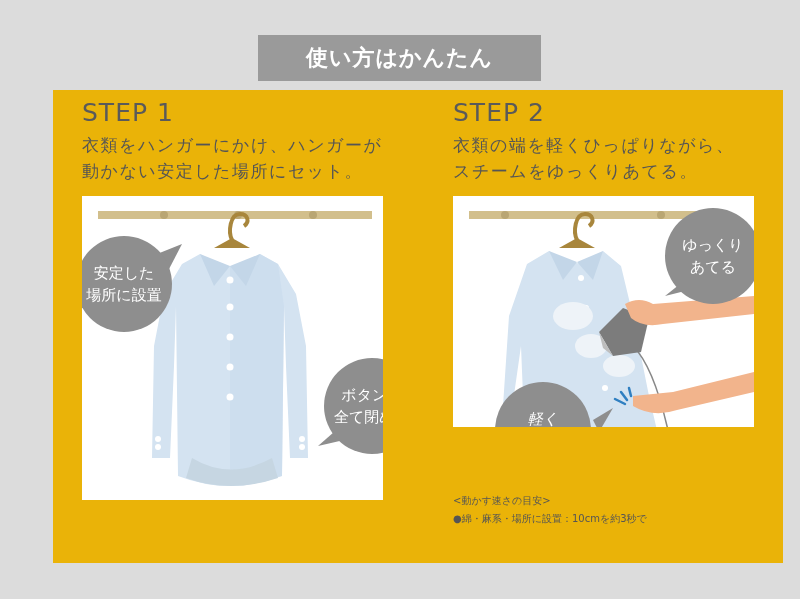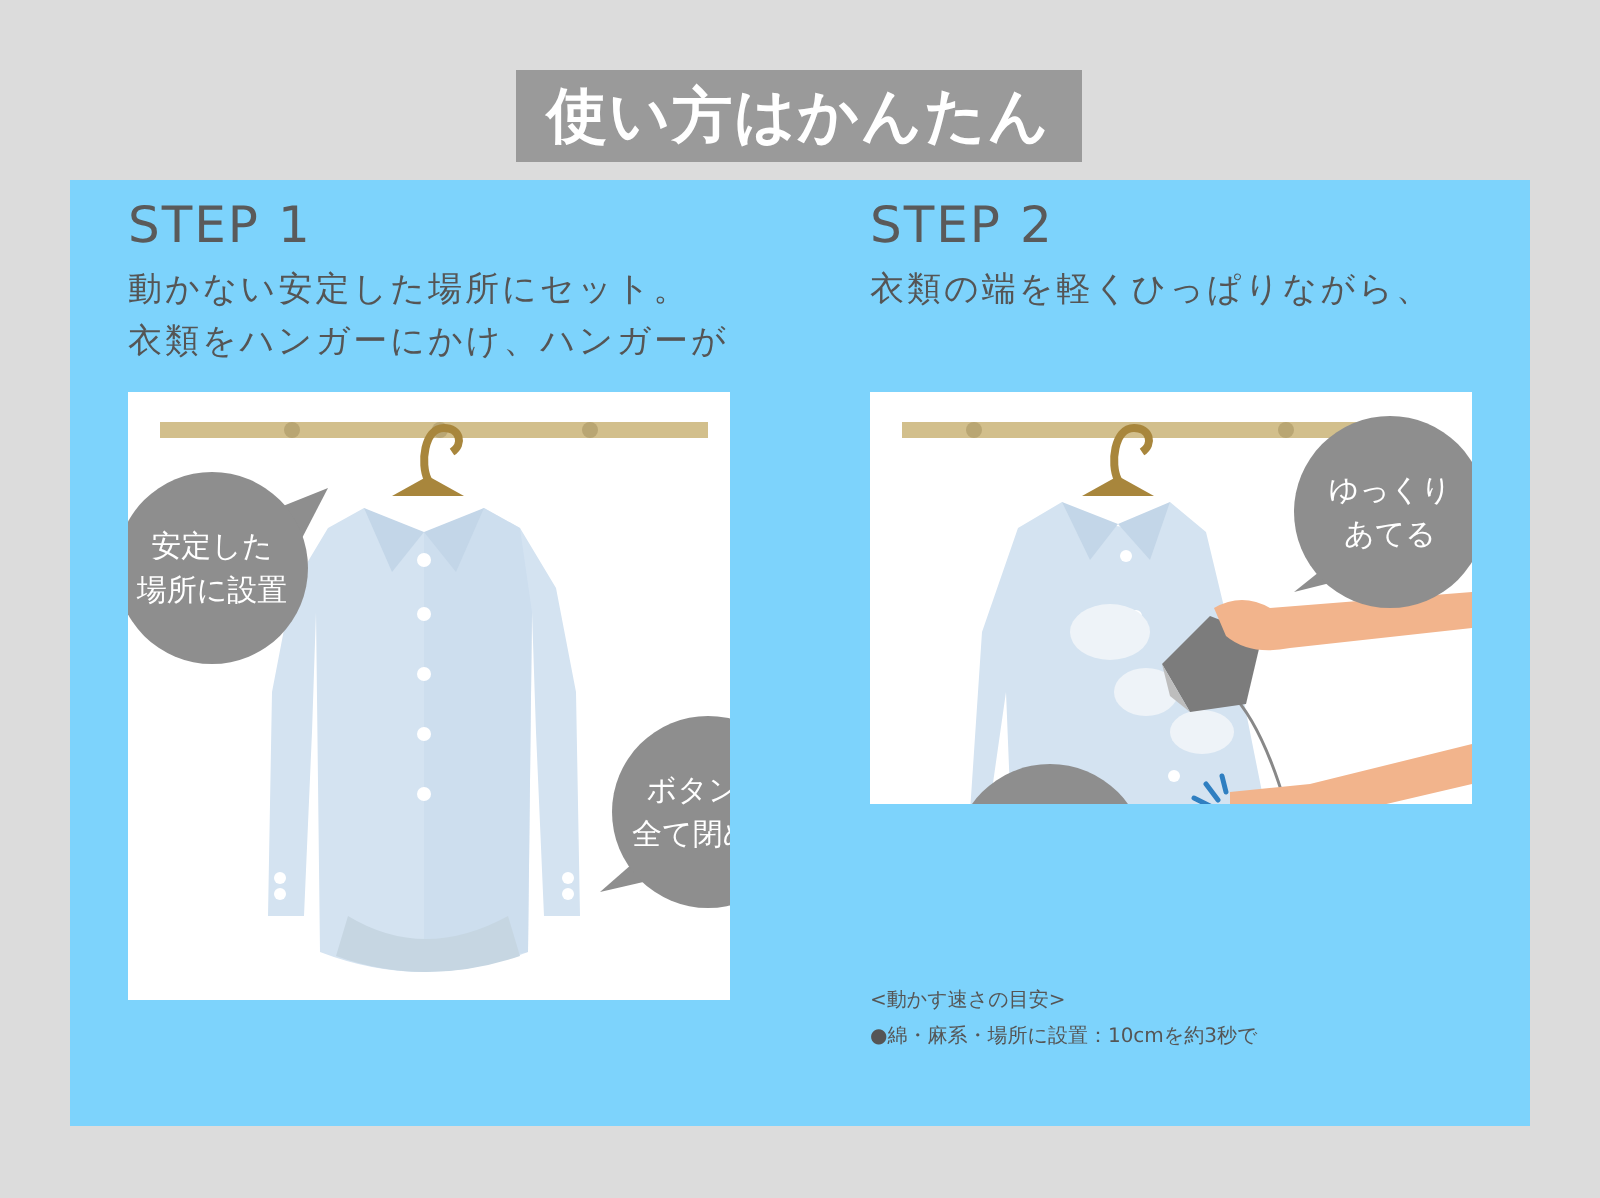--- a/index.html
+++ b/index.html
@@ -2,54 +2,54 @@
 <html><head>
 <meta charset="utf-8">
 <style>
   html, body { margin:0; padding:0; }
   body {
     width:800px; height:599px; background:#dcdcdc; position:relative; overflow:hidden;
     font-family: "DejaVu Sans", "Liberation Sans", sans-serif; color:#555;
   }
   .title-box {
     position:absolute; left:258px; top:35px; width:283px; height:46px;
-    background:#9a9a9a; color:#fff; font-size:30px; font-weight:bold;
+    background:#9a9a9a; color:#fff; font-size:22px; font-weight:bold;
     display:flex; align-items:center; justify-content:center; letter-spacing:1px;
   }
   .panel {
-    position:absolute; left:35px; top:90px; width:730px; height:473px; background:#7dd3fc;
+    position:absolute; left:53px; top:90px; width:730px; height:473px; background:#eab308;
   }
   .step { position:absolute; top:0; }
   .step-1 { left:29px; }
   .step-2 { left:400px; }
   .step-label { position:absolute; top:8px; left:0; font-size:25px; color:#5a5a5a; letter-spacing:1px; white-space:nowrap; }
   .step-desc { position:absolute; top:42px; left:0; font-size:17px; line-height:26px; color:#555; letter-spacing:1.5px; white-space:nowrap; }
   .illus { position:absolute; top:106px; width:301px; background:#fff; overflow:hidden; }
   .step-1 .illus { height:304px; }
-  .step-2 .illus { height:206px; }
+  .step-2 .illus { height:231px; }
   .bubble {
     position:absolute; width:96px; height:96px; border-radius:50%; background:#8e8e8e;
     color:#fff; font-size:15px; line-height:22px; text-align:center;
     display:flex; align-items:center; justify-content:center; flex-direction:column;
   }
   .guide { position:absolute; left:0; top:402px; font-size:10px; line-height:18px; color:#555; white-space:nowrap; }
   svg { position:absolute; left:0; top:0; }
 </style>
 </head>
 <body>
 
 <div class="title-box">使い方はかんたん</div>
 
 <div class="panel">
 
   <div class="step step-1">
     <div class="step-label">STEP 1</div>
     <div class="step-desc">
+      <div>衣類をハンガーにかけ、ハンガーが</div>
       <div>動かない安定した場所にセット。</div>
-      <div>衣類をハンガーにかけ、ハンガーが</div>
     </div>
     <div class="illus">
       <svg width="301" height="296" viewBox="0 0 301 296">
 
         <rect x="16" y="15" width="274" height="8" fill="#d2bf8c"></rect>
         <circle cx="82" cy="19" r="4" fill="#b9a673"></circle>
         <circle cx="156" cy="19" r="4" fill="#b9a673"></circle>
         <circle cx="231" cy="19" r="4" fill="#b9a673"></circle>
 
         <path d="M150 44 C146 36,148 18,158 18 C166 18,168 26,162 30" fill="none" stroke="#a8863c" stroke-width="4"></path>
@@ -83,20 +83,21 @@
         <span>ボタンは</span>
         <span>全て閉める</span>
       </div>
     </div>
   </div>
 
   <div class="step step-2">
     <div class="step-label">STEP 2</div>
     <div class="step-desc">
       <div>衣類の端を軽くひっぱりながら、</div>
+      <div>スチームをゆっくりあてる。</div>
     </div>
     <div class="illus">
       <svg width="301" height="294" viewBox="0 0 301 294">
         <rect x="16" y="15" width="250" height="8" fill="#d2bf8c"></rect>
         <circle cx="52" cy="19" r="4" fill="#b9a673"></circle>
         <circle cx="208" cy="19" r="4" fill="#b9a673"></circle>
 
         <path d="M124 44 C120 36,122 18,132 18 C140 18,142 26,136 30" fill="none" stroke="#a8863c" stroke-width="4"></path>
         <path d="M106 52 L124 42 L142 52 Z" fill="#a8863c"></path>
 

